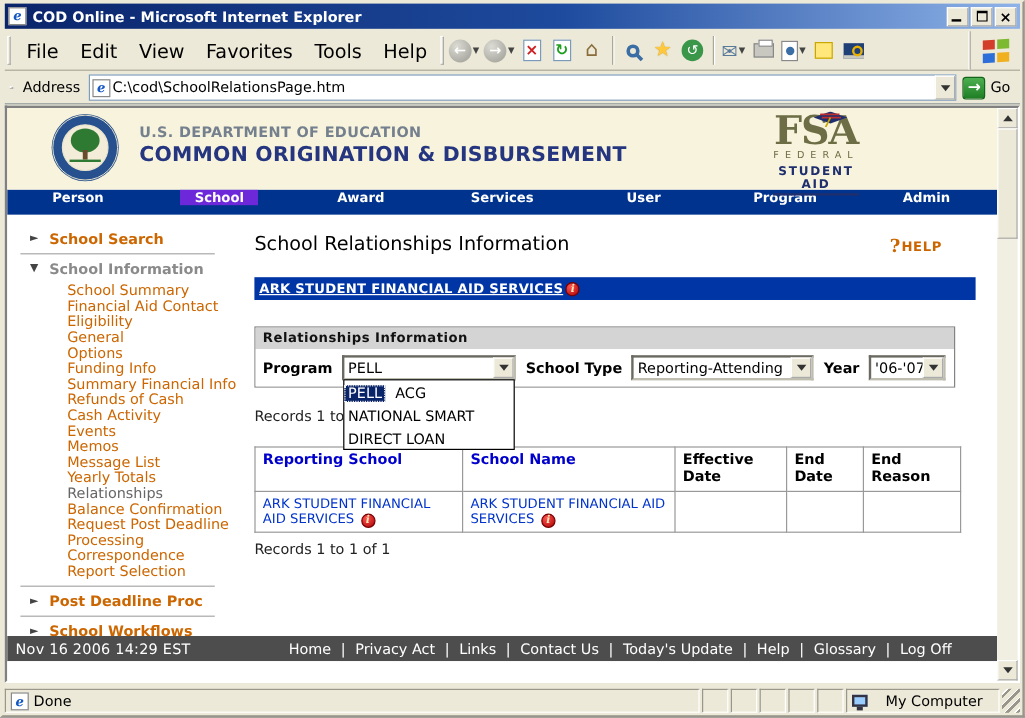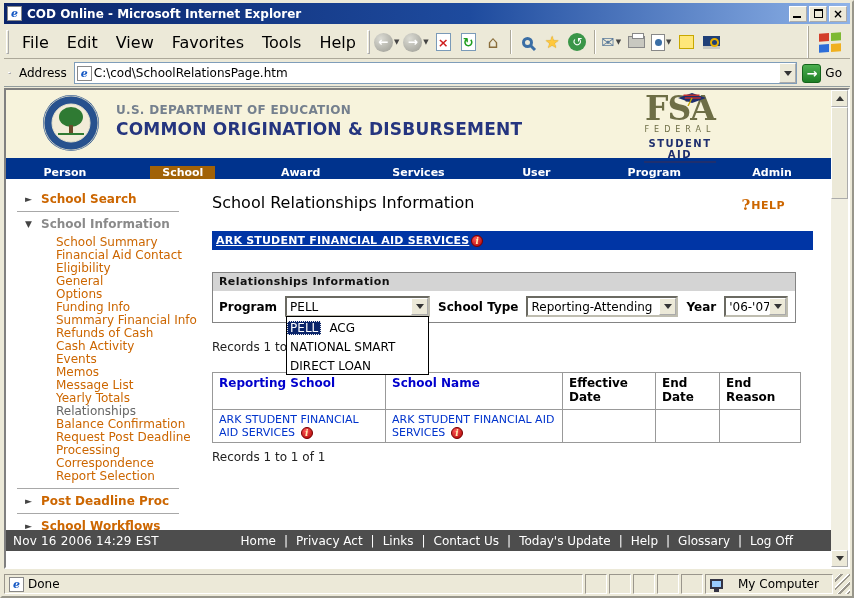--- a/index.html
+++ b/index.html
@@ -89,23 +89,23 @@
   .fsa{position:absolute;left:632px;top:3px;width:84px;text-align:center;}
   .fsa-acronym{font-family:"DejaVu Serif","Liberation Serif",serif;font-size:33px;line-height:32px;
     color:#6E6E46;font-weight:bold;letter-spacing:-1px;}
   .fsa-cap{position:absolute;left:40px;top:0px;}
   .fsa-federal{font-size:8px;color:#6E6E46;letter-spacing:5px;margin-top:0px;}
   .fsa-student{font-size:10px;color:#1F2F6E;font-weight:bold;letter-spacing:1.5px;
     border-bottom:2px solid #1F2F6E;padding-bottom:1px;margin:4px 6px;}
 
   
   .navbar{height:21px;background:#00338D;display:flex;flex:none;}
-  .nav-item{flex:1;display:flex;align-items:flex-end;justify-content:center;}
+  .nav-item{flex:1;display:flex;align-items:flex-start;justify-content:center;}
   .nav-inner{display:flex;align-items:center;padding:0 12px;}
-  .nav-item.active .nav-inner{background:#a16207;}
+  .nav-item.active .nav-inner{background:#6d28d9;}
   .nav-label{color:#fff;font-weight:bold;font-size:11px;white-space:nowrap;}
 
   
   .bodyrow{height:351px;display:flex;background:#fff;flex:none;overflow:hidden;}
 
   .sidebar{width:198px;flex:none;padding-top:8px;font-size:12px;}
   .side-header{display:flex;gap:7px;margin:5px 0 5px 19px;font-weight:bold;align-items:flex-start;}
   .side-header .arrow{color:#444;font-size:9px;line-height:14px;width:9px;flex:none;}
   .side-header .shlabel{color:#C60;}
   .side-header.muted .shlabel{color:#8a8a8a;}

